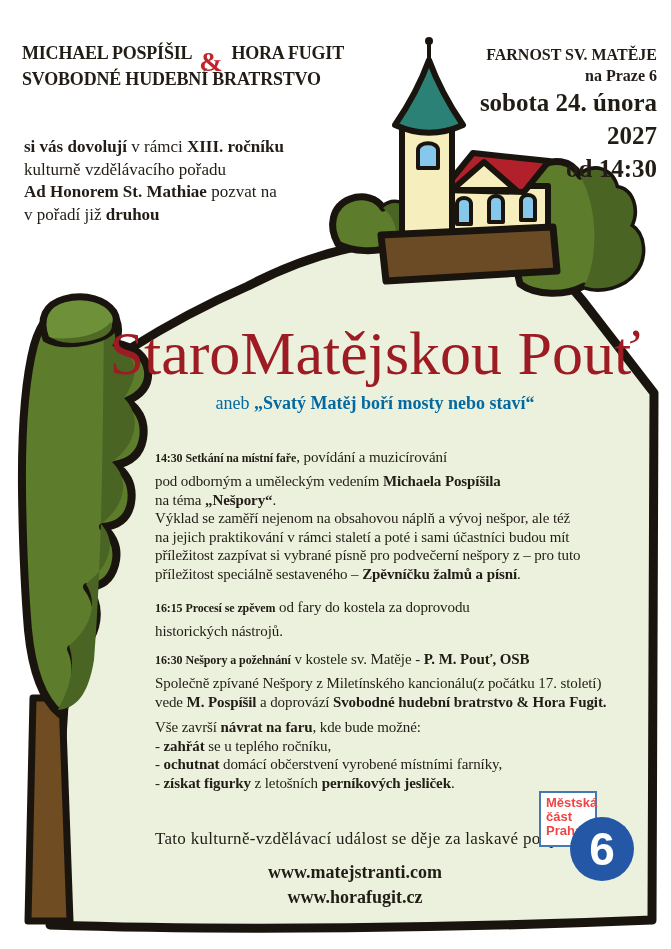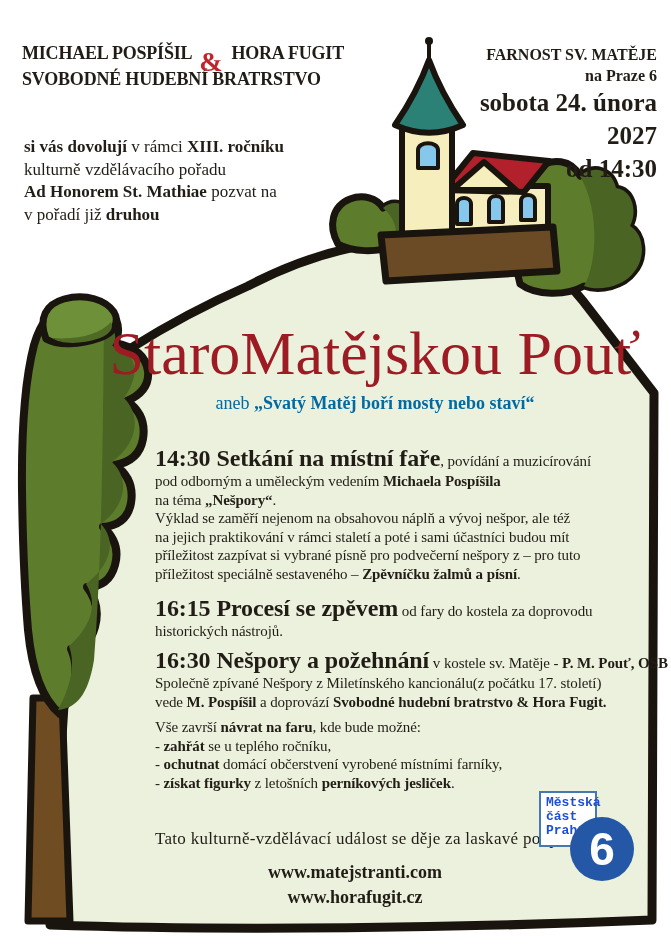--- a/index.html
+++ b/index.html
@@ -24,31 +24,31 @@
   
   .title{left:90px;top:329px;width:570px;text-align:center;font-size:62px;line-height:48px;
          color:#9d1c23;white-space:nowrap;}
   .subtitle{left:90px;top:391px;width:570px;text-align:center;font-size:18px;line-height:24px;
             color:#0369a1;font-weight:bold;white-space:nowrap;}
   .subtitle .pre{font-weight:normal;}
 
   
   .sec{left:155px;width:508px;font-size:15px;letter-spacing:-0.1px;}
   .sec .line{line-height:18.5px;white-space:nowrap;}
-  .seg-h{font-weight:bold;font-size:24px;line-height:27px;}
+  .seg-h{font-weight:bold;font-size:12px;line-height:27px;}
   .seg-b{font-weight:bold;}
   #sec1{top:445px;} #sec2{top:595px;} #sec3{top:647px;} #sec4{top:718px;}
 
   .support{left:155px;top:829px;font-size:17px;letter-spacing:0.3px;white-space:nowrap;}
   .webs{left:130px;top:860px;width:450px;text-align:center;font-weight:bold;font-size:18px;}
   .webs div{line-height:25px;}
 
   
   .logo-box{left:539px;top:791px;width:58px;height:56px;background:#ffffff;border:2px solid #4579b4;
-            box-sizing:border-box;color:#1d4ed8;font-family:Liberation Mono, monospace;
+            box-sizing:border-box;color:#ef4444;font-family:Liberation Sans, sans-serif;
             font-weight:bold;font-size:13px;line-height:14px;padding:3px 0 0 5px;}
   .logo-circle{left:570px;top:817px;width:64px;height:64px;border-radius:50%;background:#2458a6;
                color:#ffffff;font-family:"Liberation Sans",sans-serif;font-weight:bold;font-size:46px;
                display:flex;align-items:center;justify-content:center;}
 </style>
 </head>
 <body>
 
 <div id="poster">
 

